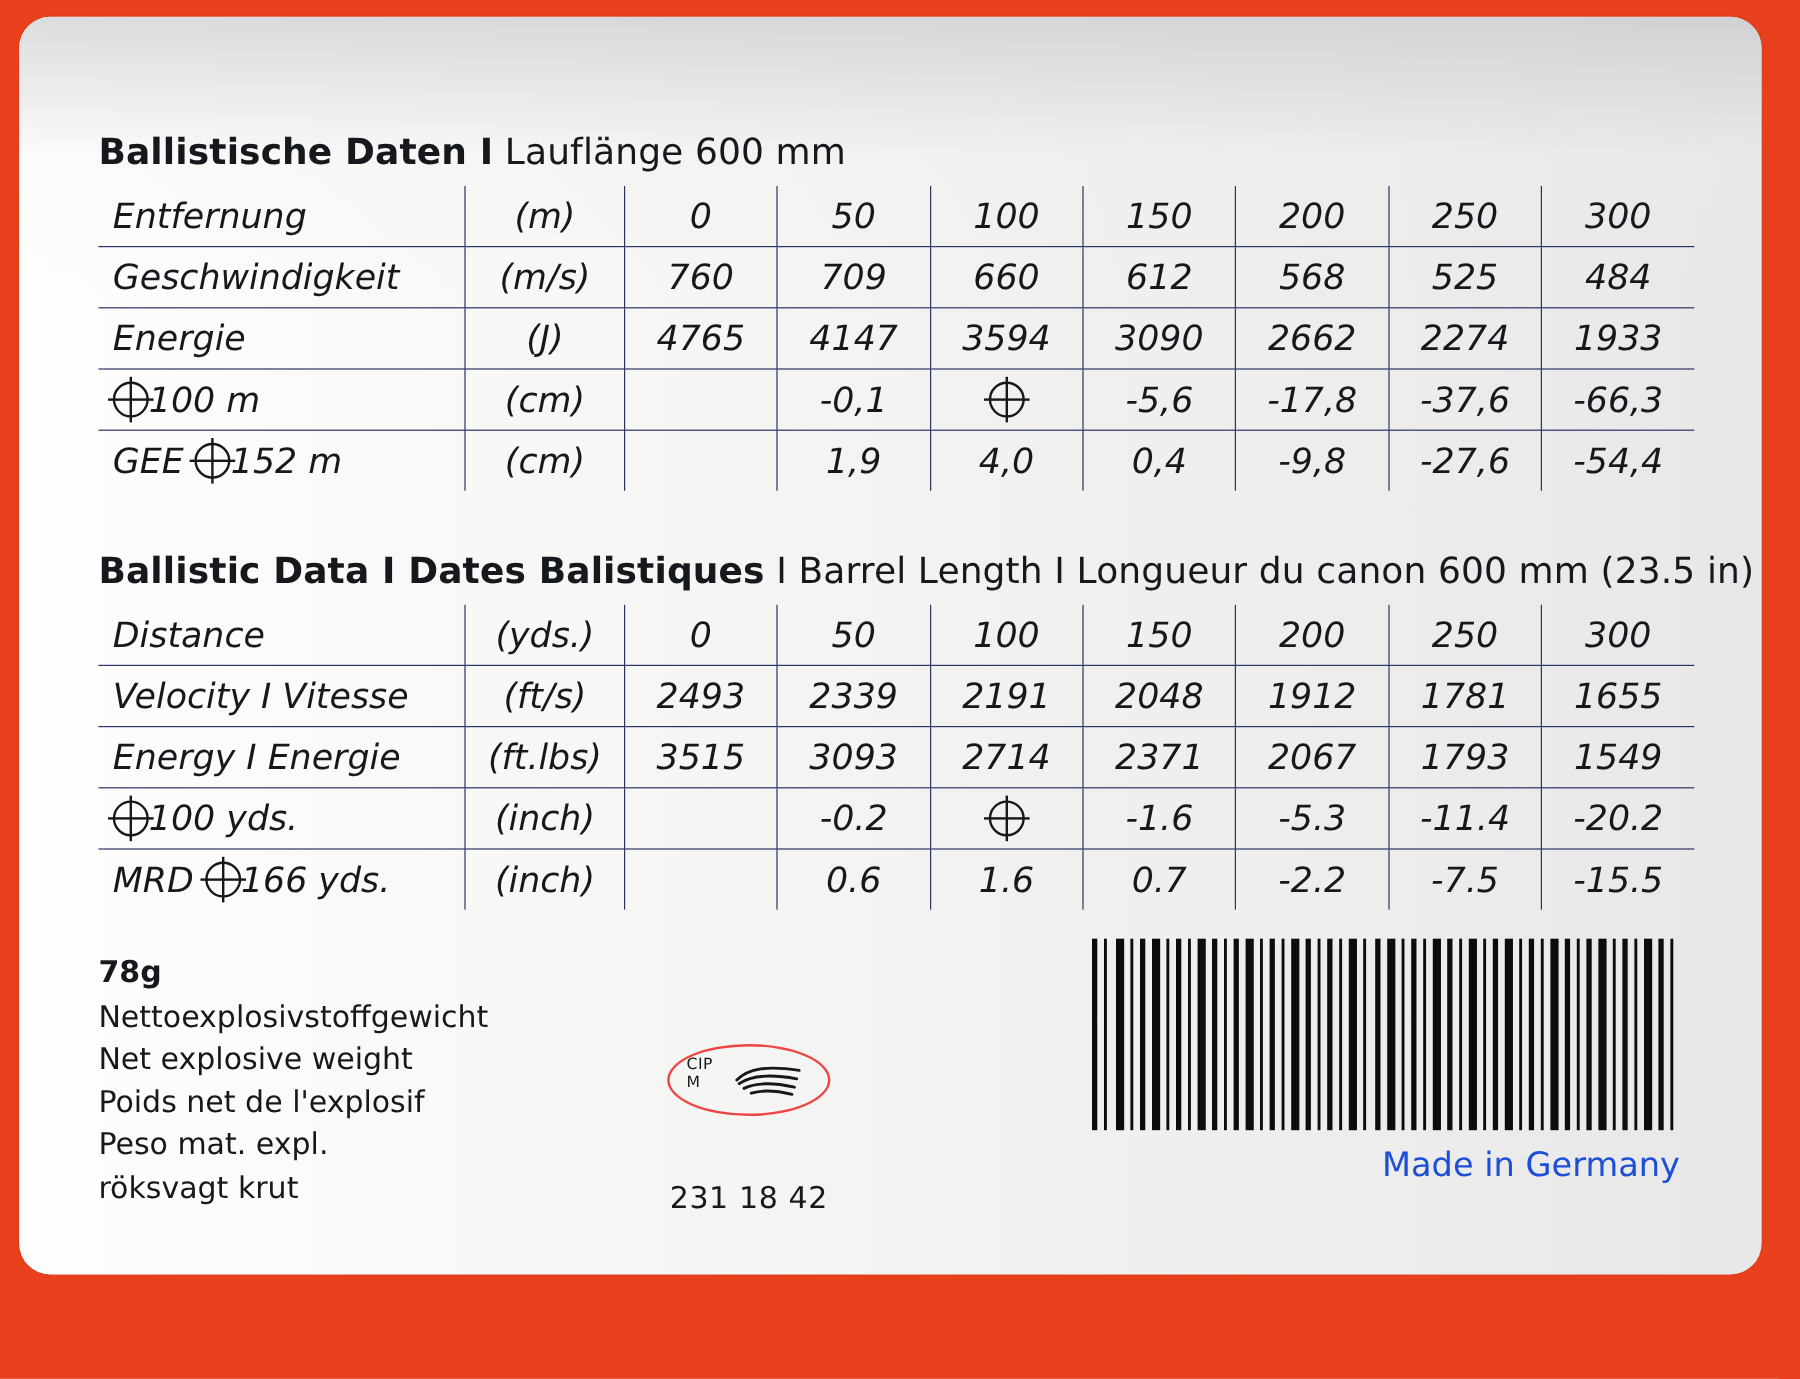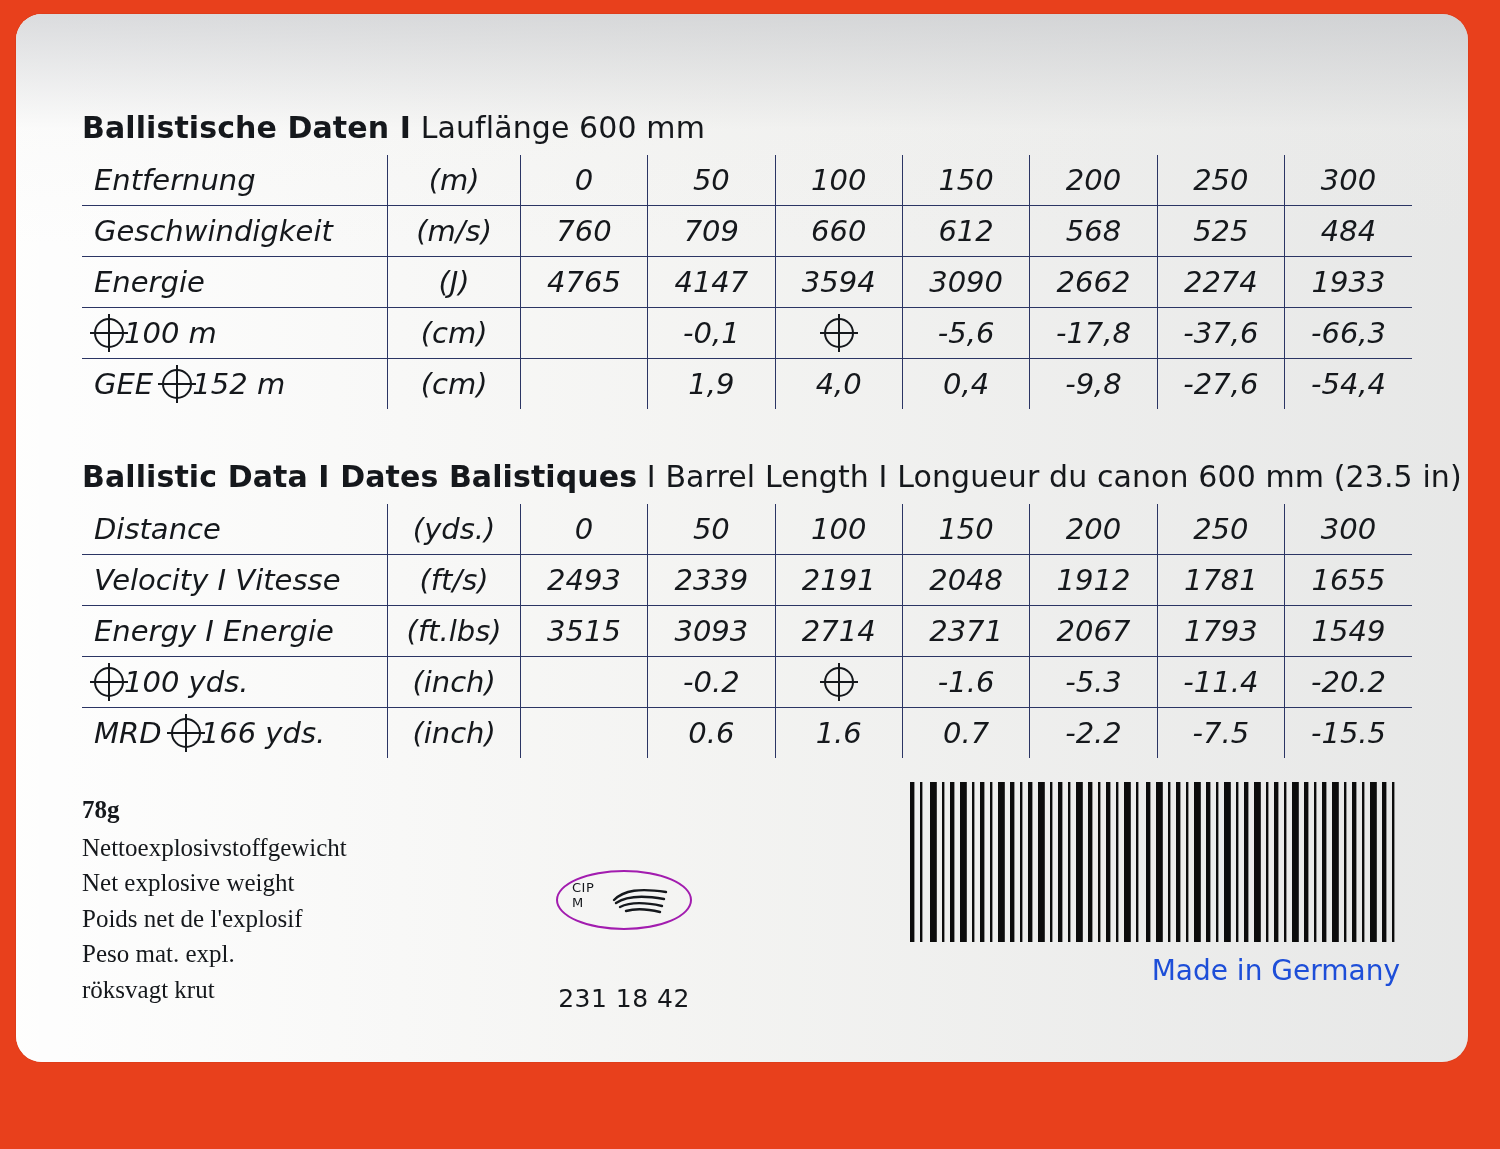--- a/index.html
+++ b/index.html
@@ -131,38 +131,37 @@
     margin-top: 34px;
     height: 250px;
   }
   .footer-left {
     position: absolute;
     left: 0;
     top: 0;
     font-size: 25px;
     color: #15181c;
     line-height: 1.42;
-    font-family: Liberation Serif, serif;
   }
   .footer-left .weight {
     font-weight: bold;
     font-size: 25px;
     margin-bottom: 2px;
   }
   .footer-mid {
     position: absolute;
     left: 432px;
     top: 78px;
     text-align: center;
     width: 220px;
   }
   .cip-mark {
     width: 132px;
     height: 56px;
-    border: 2px solid #a21caf;
+    border: 2px solid #ef4444;
     border-radius: 50%;
     margin: 0 auto;
     position: relative;
   }
   .cip-mark .cip-text {
     position: absolute;
     left: 14px;
     top: 9px;
     font-size: 13px;
     line-height: 1.15;

